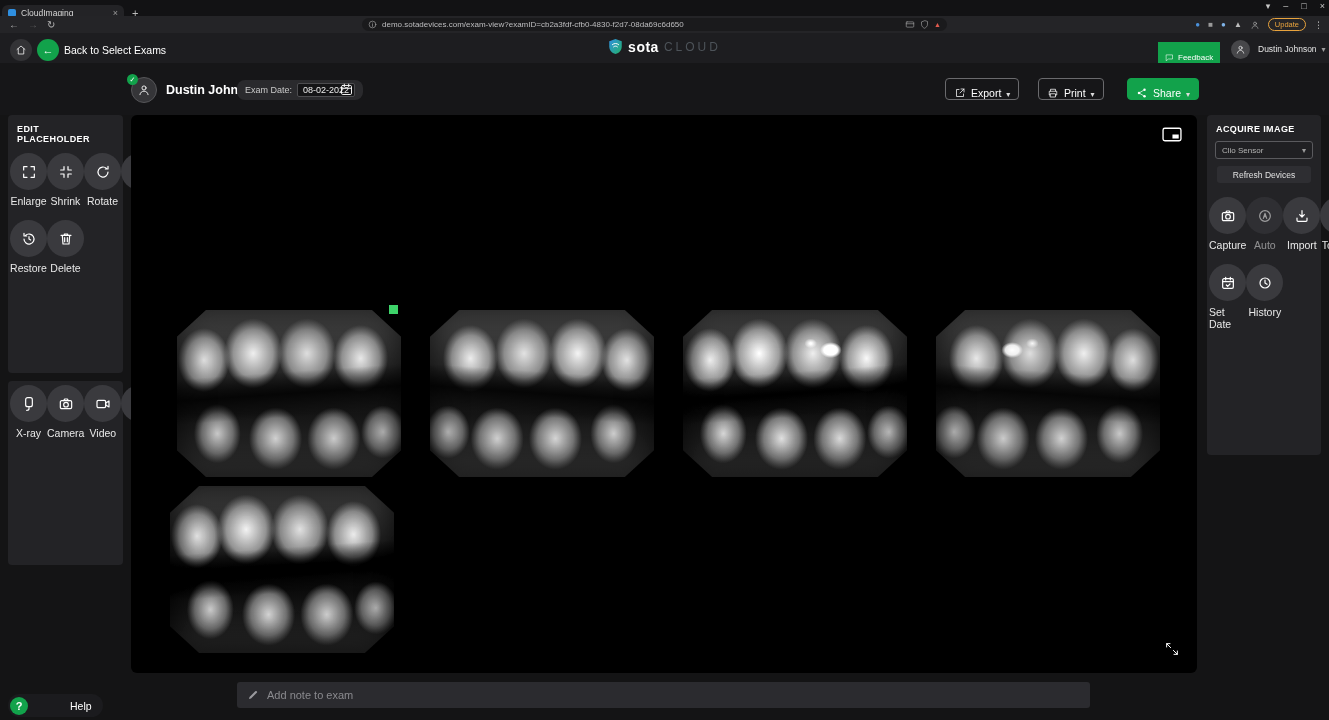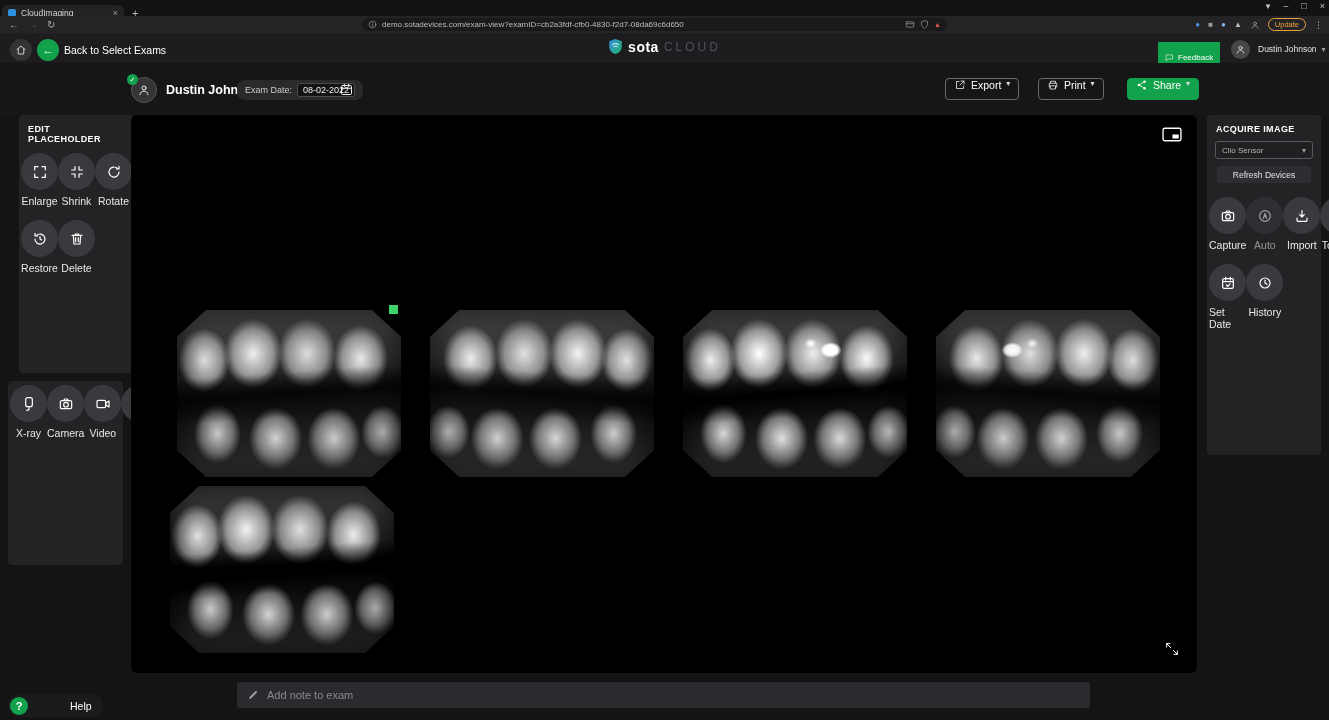--- a/index.html
+++ b/index.html
@@ -45,29 +45,29 @@
 
   
   .patientbar{position:absolute;left:0;top:63px;width:1329px;height:52px;background:#161618;}
   .pt-avatar{position:absolute;left:131px;top:77px;width:26px;height:26px;border-radius:50%;background:#353538;border:1px solid #565659;display:flex;align-items:center;justify-content:center;}
   .pt-check{position:absolute;left:127px;top:74px;width:11px;height:11px;border-radius:50%;background:#12a24b;color:#fff;font-size:7px;line-height:11px;text-align:center;}
   .pt-name{position:absolute;left:166px;top:83px;font-size:12.5px;font-weight:bold;color:#fff;}
   .exam-pill{position:absolute;left:237px;top:80px;height:20px;background:#2a2a2d;border-radius:8px;display:flex;align-items:center;gap:5px;padding:0 8px;}
   .exam-label{font-size:9px;color:#c9c9c9;}
   .exam-date{font-size:9px;color:#ececec;background:#141416;border:1px solid #4c4c4f;border-radius:2px;padding:1px 5px;}
   .cal-btn{position:absolute;left:339px;top:82px;}
-  .bar-btn{position:absolute;top:78px;height:22px;border:1px solid #6a6a6d;border-radius:4px;background:transparent;display:flex;align-items:flex-start;gap:5px;padding:0 8px;color:#fff;font-size:10.5px;}
+  .bar-btn{position:absolute;top:78px;height:22px;border:1px solid #6a6a6d;border-radius:4px;background:transparent;display:flex;align-items:flex-end;gap:5px;padding:0 8px;color:#fff;font-size:10.5px;}
   .export-btn{left:945px;}
   .print-btn{left:1038px;}
   .share-btn{left:1127px;background:#12a24b;border-color:#12a24b;}
   .bar-btn .chev{font-size:8px;color:#dcdcdc;}
 
   
   .panel{position:absolute;background:#232326;border-radius:4px;}
-  .left1{left:8px;top:115px;width:115px;height:258px;margin-left:11px;}
+  .left1{left:8px;top:115px;width:115px;height:258px;}
   .left2{left:8px;top:381px;width:115px;height:184px;}
   .rightp{left:1207px;top:115px;width:114px;height:340px;}
   .panel-title{display:flex;align-items:center;justify-content:space-between;padding:9px 9px 5px 9px;font-size:9px;font-weight:bold;color:#fff;letter-spacing:.4px;}
   .panel-title .chev{font-size:8px;color:#bbb;}
   .tool-grid{display:grid;grid-template-columns:1fr 1fr 1fr 1fr;row-gap:13px;padding:4px 2px;}
   .tool{display:flex;flex-direction:column;align-items:center;gap:5px;}
   .tool-circle{width:37px;height:37px;border-radius:50%;background:#3a3a3e;display:flex;align-items:center;justify-content:center;}
   .tool-label{font-size:10.5px;color:#e8e8e8;}
   .tool.disabled{opacity:.55;}
   .device-select{margin:2px 8px 7px 8px;height:18px;border:1px solid #5a5a5e;border-radius:3px;background:#202023;display:flex;align-items:center;justify-content:space-between;padding:0 6px;}

